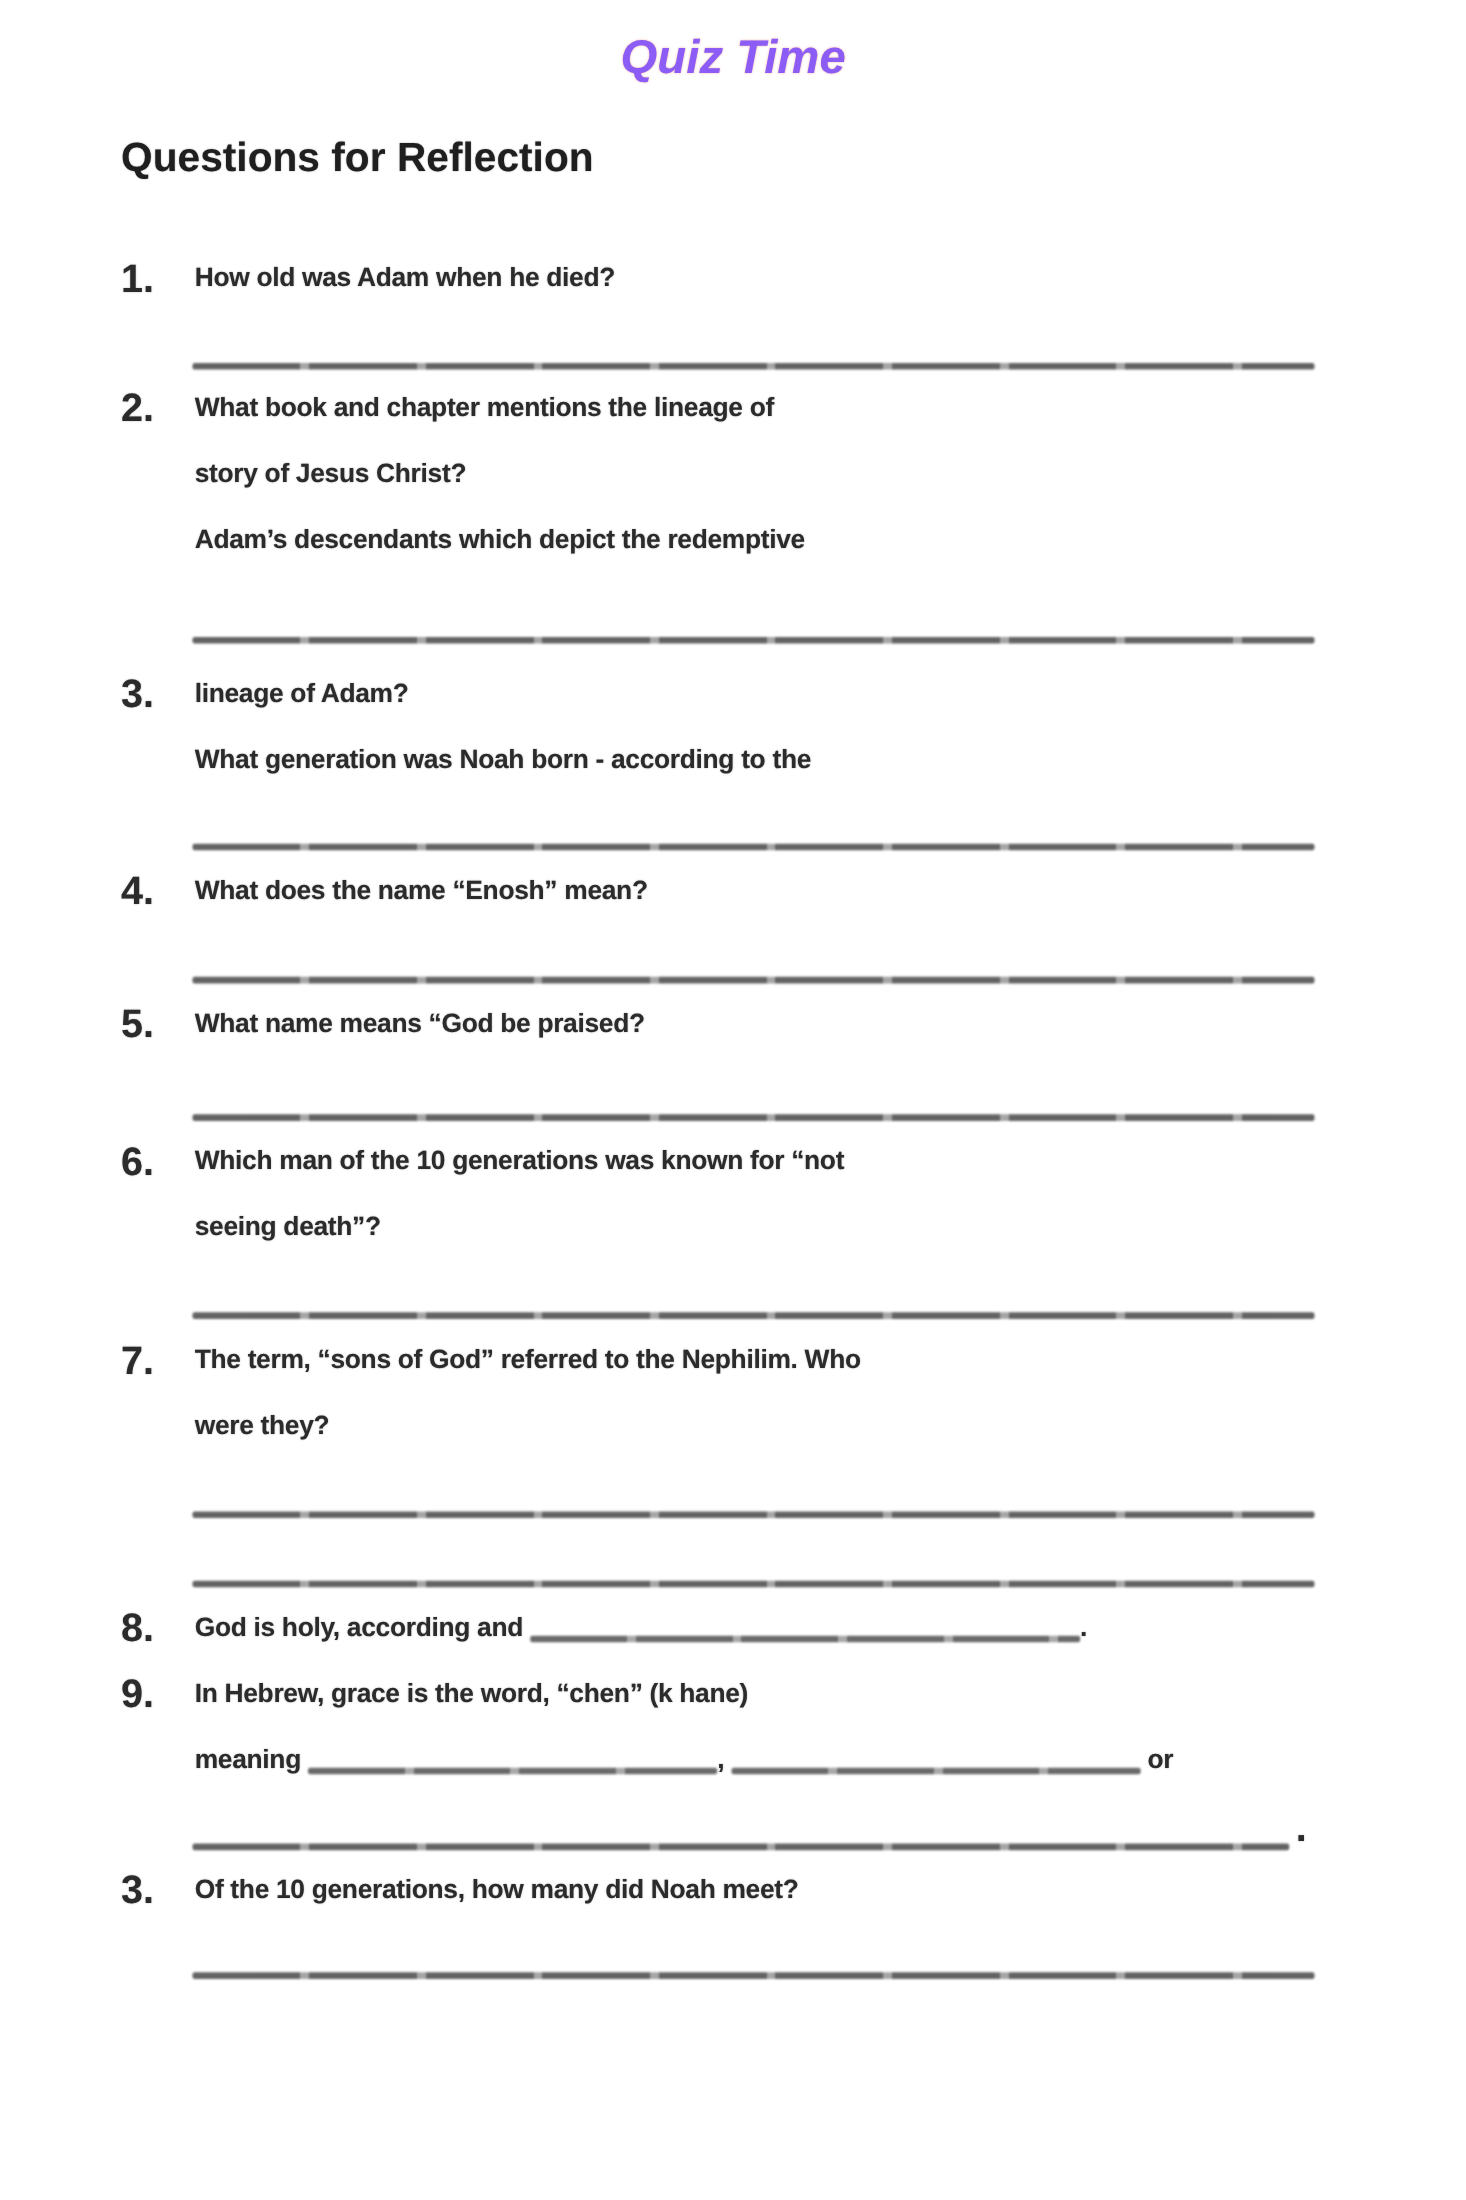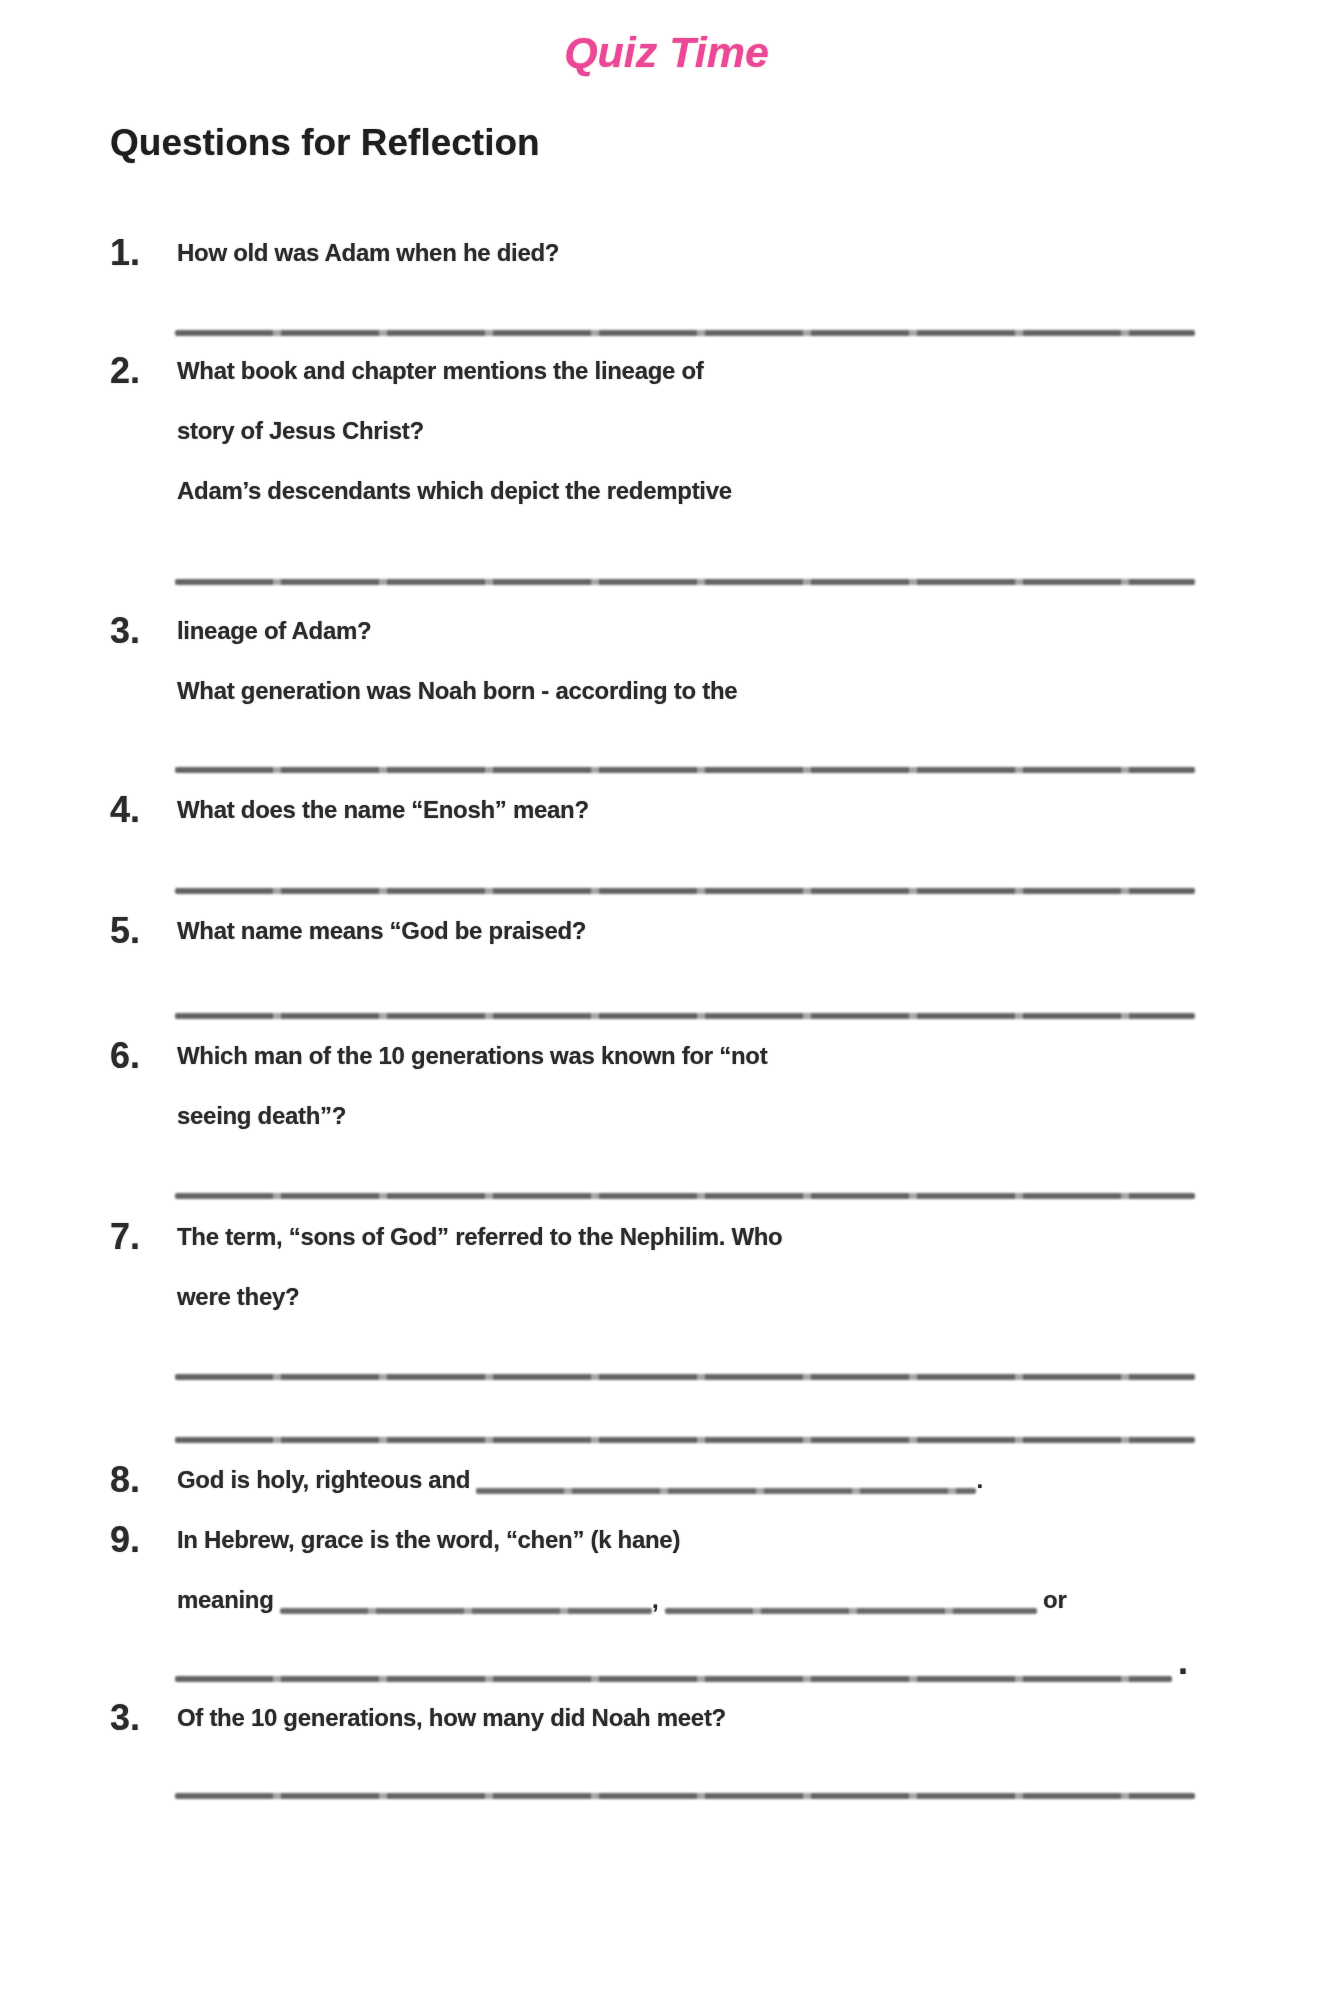--- a/index.html
+++ b/index.html
@@ -13,21 +13,21 @@
   }
   .doc-title{
     position:absolute;
     top:22px; left:0;
     width:100%;
     text-align:center;
     font-size:43px;
     font-style:italic;
     font-weight:700;
     letter-spacing:0px;
-    color:#ec4899;
+    color:#8b5cf6;
     text-shadow:0 0 2px rgba(221,55,47,.45);
     line-height:60px;
   }
   .section-heading{
     position:absolute;
     top:113px; left:110px;
     font-size:37px;
     font-weight:700;
     color:#1f1f1f;
     text-shadow:0 0 1.5px rgba(30,30,30,.45);
@@ -107,20 +107,20 @@
       <div class="blank-line" style="top: 767px; width: 1020px;"></div>
       <div class="q-row" style="top: 780px;"><div class="q-num">4.</div><div class="q-text"><div class="q-line"><span>What does the name “Enosh” mean?</span></div></div></div>
       <div class="blank-line" style="top: 888px; width: 1020px;"></div>
       <div class="q-row" style="top: 901px;"><div class="q-num">5.</div><div class="q-text"><div class="q-line"><span>What name means “God be praised?</span></div></div></div>
       <div class="blank-line" style="top: 1013px; width: 1020px;"></div>
       <div class="q-row" style="top: 1026px;"><div class="q-num">6.</div><div class="q-text"><div class="q-line"><span>Which man of the 10 generations was known for “not</span></div><div class="q-line"><span>seeing death”?</span></div></div></div>
       <div class="blank-line" style="top: 1193px; width: 1020px;"></div>
       <div class="q-row" style="top: 1207px;"><div class="q-num">7.</div><div class="q-text"><div class="q-line"><span>The term, “sons of God” referred to the Nephilim. Who</span></div><div class="q-line"><span>were they?</span></div></div></div>
       <div class="blank-line" style="top: 1374px; width: 1020px;"></div>
       <div class="blank-line" style="top: 1437px; width: 1020px;"></div>
-      <div class="q-row" style="top: 1450px;"><div class="q-num">8.</div><div class="q-text"><div class="q-line"><span>God is holy, righteous and </span><span class="inline-blank" style="width: 500px;"></span><span>.</span></div></div></div>
+      <div class="q-row" style="top: 1450px;"><div class="q-num">8.</div><div class="q-text"><div class="q-line"><span>God is holy, according and </span><span class="inline-blank" style="width: 500px;"></span><span>.</span></div></div></div>
       <div class="q-row" style="top: 1510px;"><div class="q-num">9.</div><div class="q-text"><div class="q-line"><span>In Hebrew, </span><span class="bold">grace</span><span> is the word, </span><span class="bold">“chen” (k hane)</span></div><div class="q-line"><span>meaning </span><span class="inline-blank" style="width: 372px;"></span><span>, </span><span class="inline-blank" style="width: 372px;"></span><span> or</span></div></div></div>
       <div class="blank-line" style="top: 1676px; width: 997px;"></div>
       <span class="line-period" style="left: 1178px; top: 1642px;">.</span>
       <div class="q-row" style="top: 1688px;"><div class="q-num">3.</div><div class="q-text"><div class="q-line"><span>Of the 10 generations, how many did Noah meet?</span></div></div></div>
       <div class="blank-line" style="top: 1793px; width: 1020px;"></div>
     </div>
 </div>
 
 </body></html>

